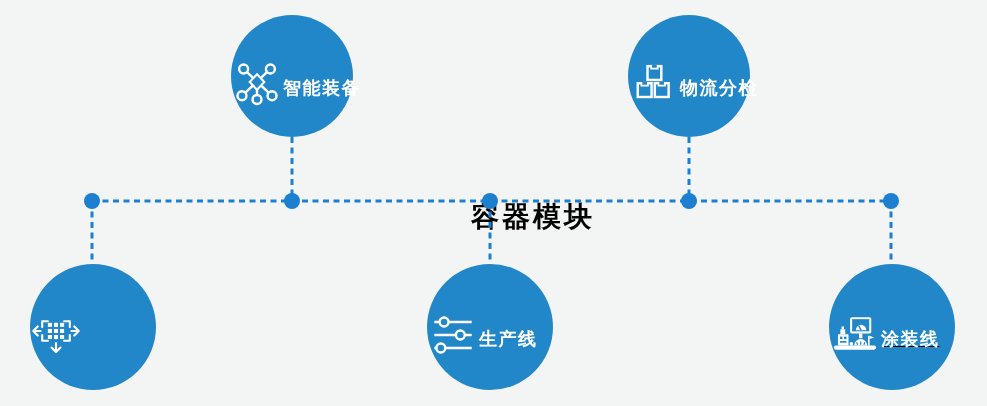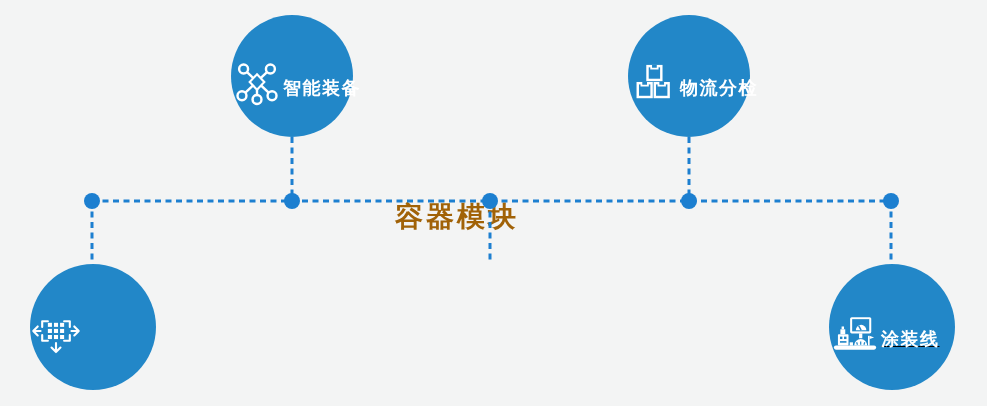--- a/index.html
+++ b/index.html
@@ -6,25 +6,25 @@
   .canvas{
     position:relative;
     width:987px;height:406px;
     background:#f3f4f4;
     overflow:hidden;
     font-family:"Liberation Sans", sans-serif;
   }
   .watermark{
     position:absolute;
     left:395px;top:198px;width:200px;
-    text-align:left;
+    text-align:right;
     font-size:28px;
     font-weight:600;
     letter-spacing:3px;
-    color:#a16207;
+    color:#000000;
     user-select:none;
     z-index:1;
   }
   .connectors{
     position:absolute;left:0;top:0;
     z-index:2;
     pointer-events:none;
   }
   .node{
     position:absolute;
@@ -132,20 +132,37 @@
           <path d="M15,32 L15,39 L22,39"></path>
           <path d="M49,32 L49,39 L42,39"></path>
           <path d="M13,27 L4,27 M9.5,21.5 L4,27 L9.5,32.5"></path>
           <path d="M51,27 L60,27 M54.5,21.5 L60,27 L54.5,32.5"></path>
           <path d="M32,42 L32,53 M26.5,47.5 L32,53 L37.5,47.5"></path>
         </g>
       </svg>
     </span>
   </div>
 
+  <div class="node" style="left:427px;top:264px;width:126px;height:126px;">
+    <span class="icon">
+      <svg width="52" height="52" viewBox="0 0 64 64">
+        <g stroke="#ffffff" stroke-width="3.2" fill="none">
+          <line x1="9" y1="16" x2="55" y2="16"></line>
+          <line x1="9" y1="32" x2="55" y2="32"></line>
+          <line x1="9" y1="48" x2="55" y2="48"></line>
+        </g>
+        <g fill="#2287c8" stroke="#ffffff" stroke-width="3">
+          <circle cx="21" cy="16" r="5.5"></circle>
+          <circle cx="41" cy="32" r="5.5"></circle>
+          <circle cx="17" cy="48" r="5.5"></circle>
+        </g>
+      </svg>
+    </span>
+    <span class="label">生产线</span>
+  </div>
 
   <div class="node" style="left:829px;top:264px;width:126px;height:126px;text-decoration:underline;">
     <span class="icon">
       <svg width="52" height="52" viewBox="0 0 64 64">
         <rect x="26" y="10" width="26" height="20" rx="2" fill="#ffffff"></rect>
         <rect x="28.5" y="12.5" width="21" height="15" fill="#2287c8"></rect>
         <path d="M33,26 A6.5,6.5 0 0 1 46,26 Z" fill="#ffffff"></path>
         <line x1="39.5" y1="26" x2="36.5" y2="20.5" stroke="#2287c8" stroke-width="1.8"></line>
         <rect x="37" y="30" width="4" height="6" fill="#ffffff"></rect>
         <path d="M31,45 A8,8 0 0 1 47,45 Z" fill="#ffffff"></path>

